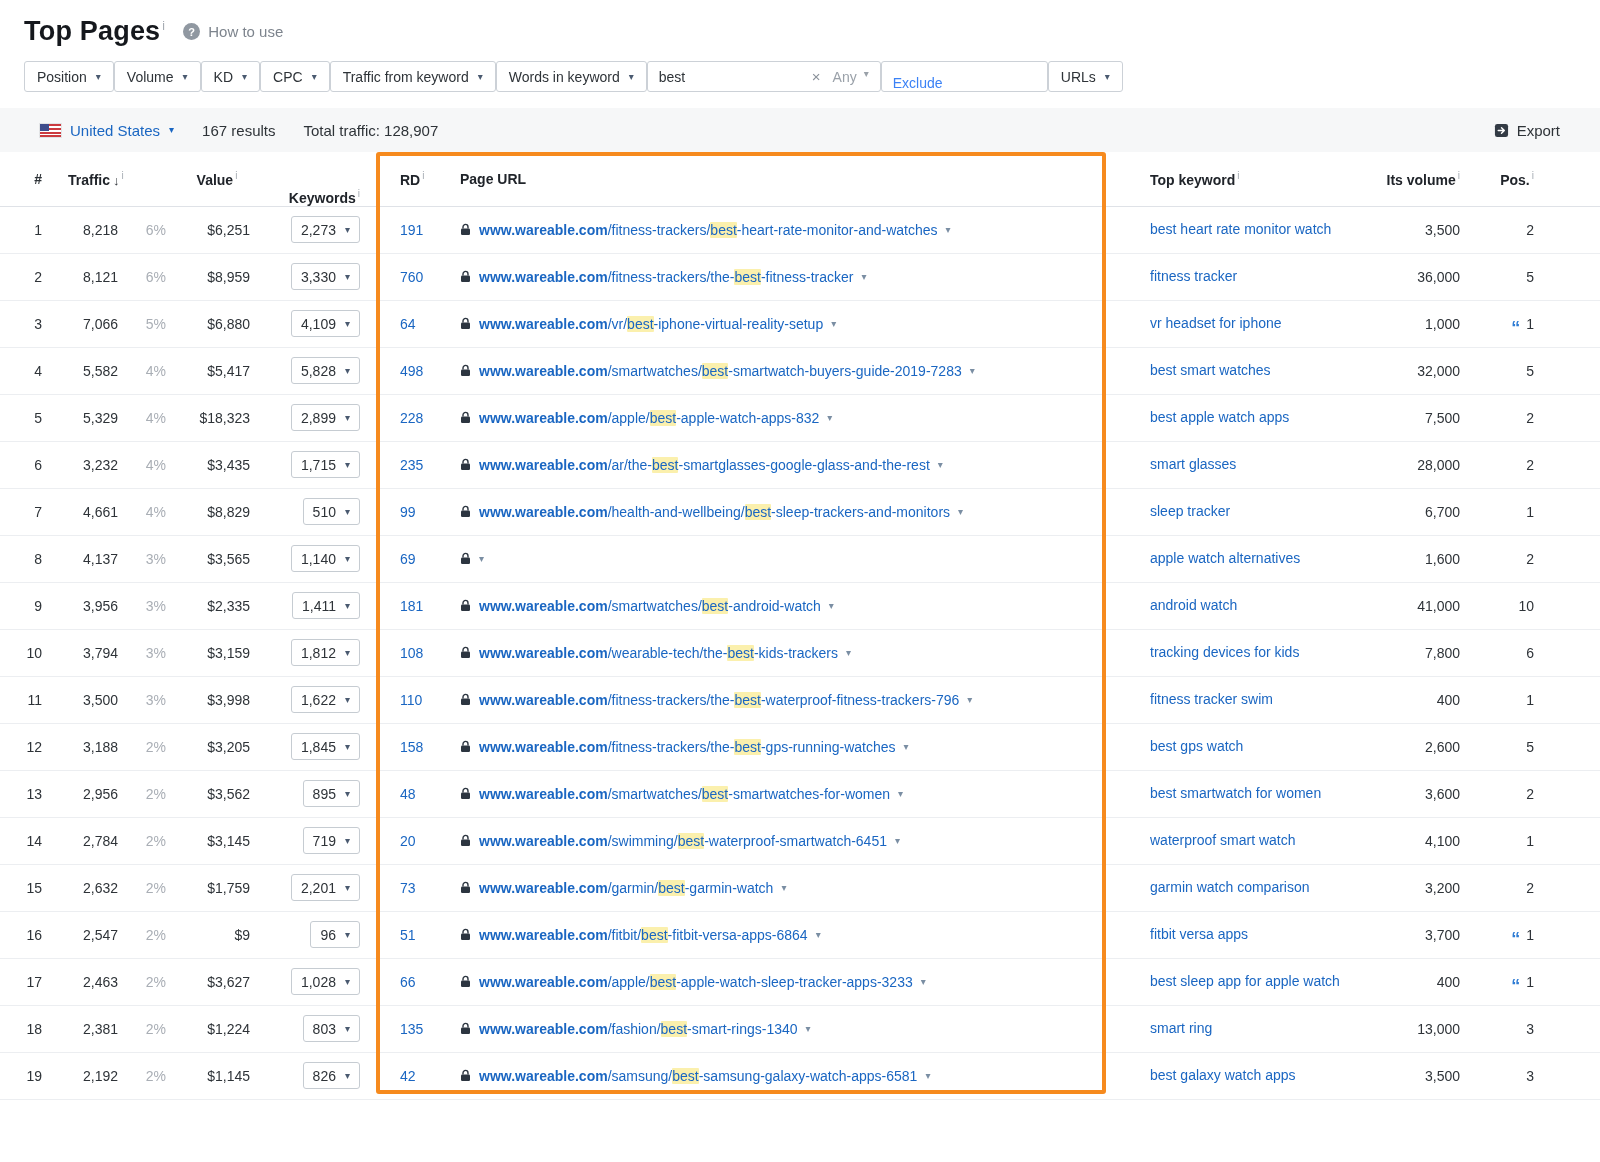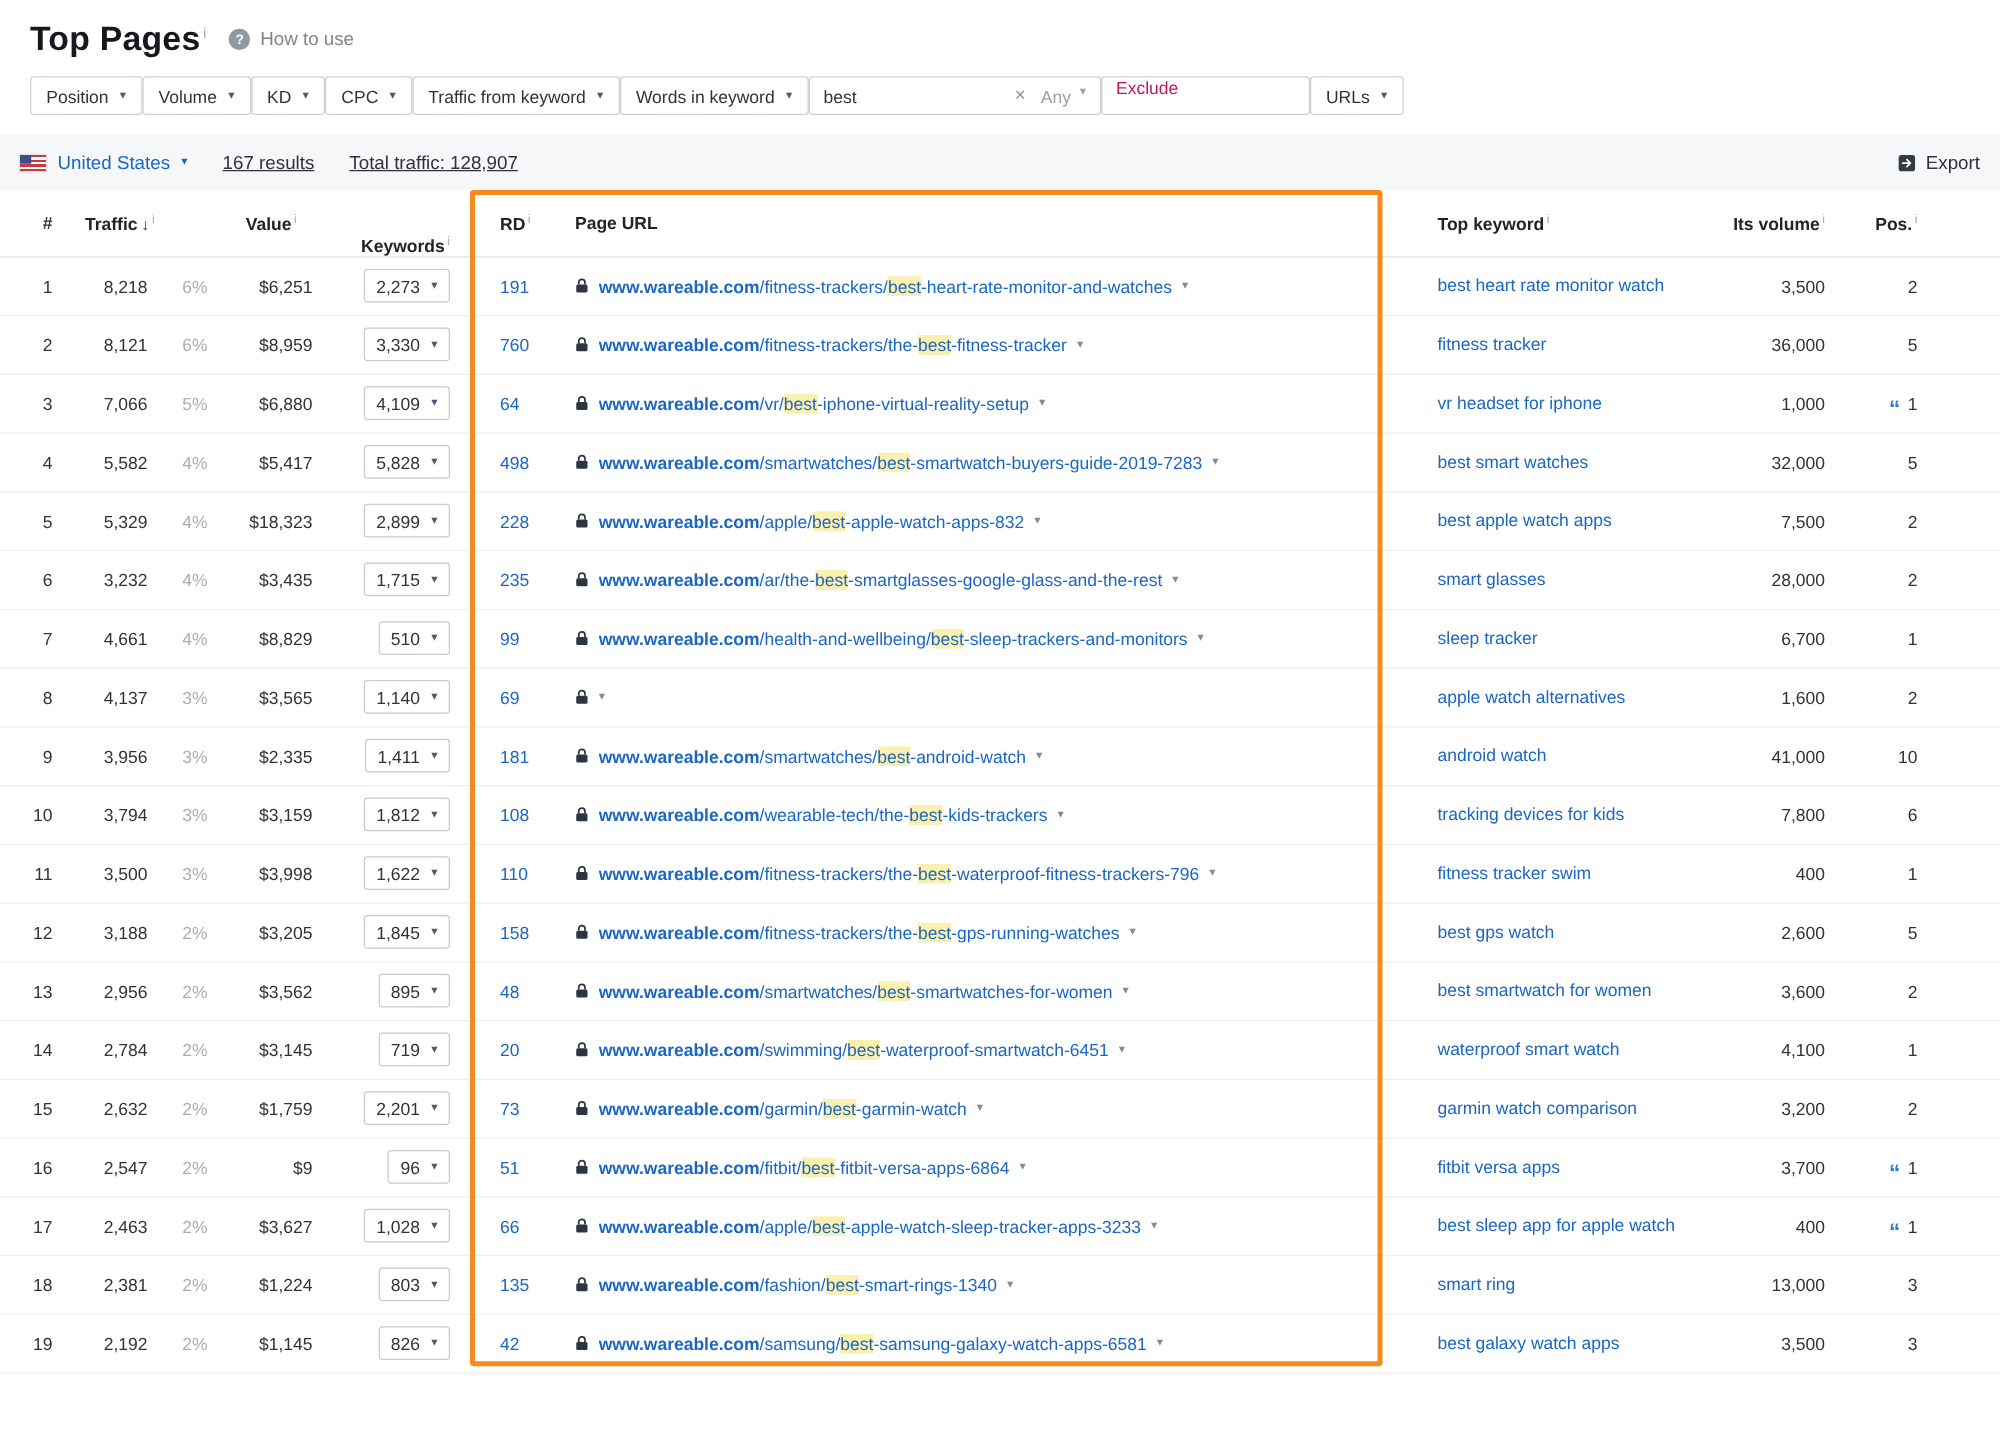--- a/index.html
+++ b/index.html
@@ -25,32 +25,32 @@
           display:inline-flex; align-items:center; gap:9px; padding:0 12px;
           font-size:14px; color:#2e3338; cursor:pointer; white-space:nowrap; }
   .caret { font-size:10px; color:#4a5a70; line-height:1; }
   .inputgroup { height:31px; border:1px solid #ccd1d7; border-radius:3px; background:#fff;
                 display:flex; align-items:center; gap:12px; padding:0 11px; width:234px; }
   .inputgroup .val { flex:1; color:#2e3338; }
   .clear { color:#8a919a; font-size:15px; cursor:pointer; }
   .any { color:#9aa1a9; display:flex; align-items:flex-start; gap:7px; cursor:pointer; }
   .any .caret { color:#9aa1a9; }
   .exclude { height:31px; border:1px solid #ccd1d7; border-radius:3px; background:#fff;
-             width:167px; display:flex; align-items:flex-start; padding:0 11px; color:#be185d; }
+             width:167px; display:flex; align-items:flex-end; padding:0 11px; color:#3b82f6; }
 
   
   .toolbar { margin-top:16px; background:#f6f7f8; height:44px;
-             display:flex; align-items:center; gap:28px; padding:0 16px; font-size:15px; }
+             display:flex; align-items:center; gap:28px; padding:0 40px; font-size:15px; }
   .country { color:#1a66c2; display:flex; align-items:center; gap:9px; cursor:pointer; }
   .country .caret { color:#1a66c2; }
   .flag { position:relative; width:21px; height:13px; flex:0 0 auto;
           background:repeating-linear-gradient(180deg,#cb3a3f 0 1.9px,#fff 1.9px 3.8px);
           outline:1px solid #e2e4e6; }
   .flag::after { content:""; position:absolute; left:0; top:0; width:9px; height:7px; background:#3f4d8c; }
-  .results,.totals { color:#2e3338;text-decoration:underline; }
+  .results,.totals { color:#2e3338; }
   .export { margin-left:auto; display:flex; align-items:center; gap:8px; color:#2e3338; cursor:pointer; }
 
   
   .table-wrap { position:relative; margin-top:0; }
   .row { display:grid;
          grid-template-columns:24px 44px 72px 44px 92px 114px 70px 650px 240px 120px 80px;
          align-items:center; min-height:47px; border-bottom:1px solid #eceef1; padding:5px 0; }
   .thead { min-height:46px; border-bottom:1px solid #dfe2e7; font-weight:700; color:#20242a; padding:0; }
   .inf { color:#a7adb4; font-size:10px; vertical-align:super; margin-left:2px; font-weight:400; }
   .sortarrow { margin-left:3px; font-size:13px; color:#2e3338; }

